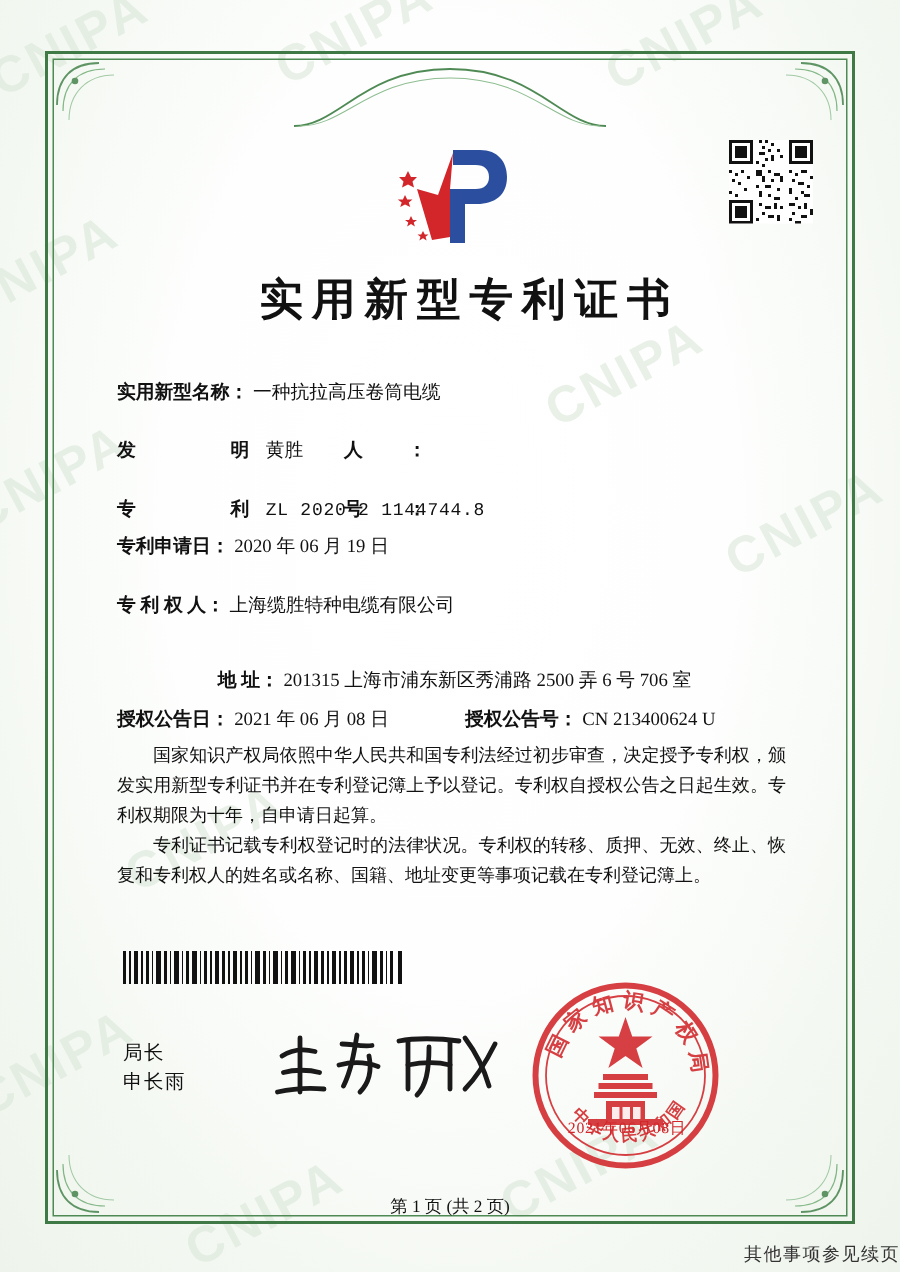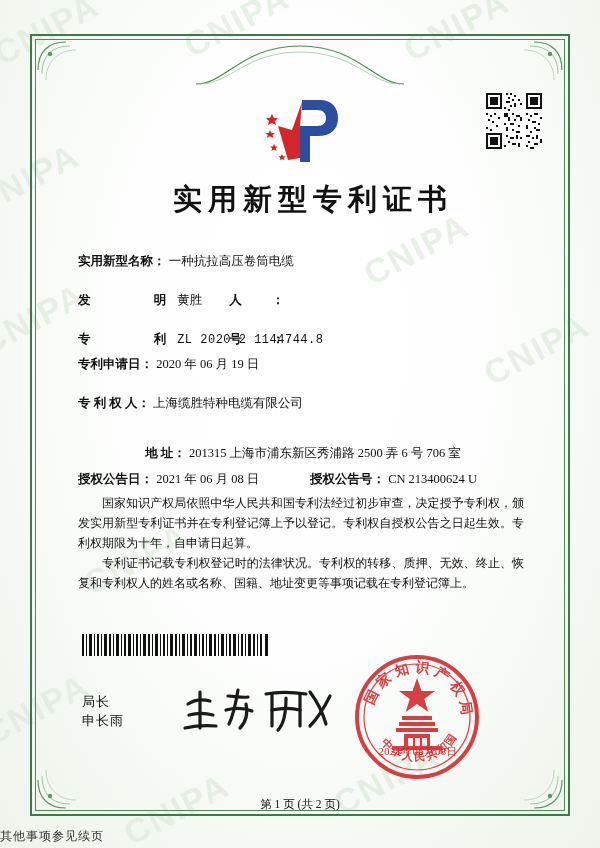--- a/index.html
+++ b/index.html
@@ -197,21 +197,21 @@
     font-size: 11.5px;
     color: #111111;
   }
 
   
   #footer-note {
     position: absolute;
     left: 0;
     right: 0;
     top: 828px;
-    text-align: left;
+    text-align: right;
     font-size: 12px;
     color: #333333;
     letter-spacing: 1px;
   }
 </style>
 </head>
 <body>
 
 <div id="page">
 

